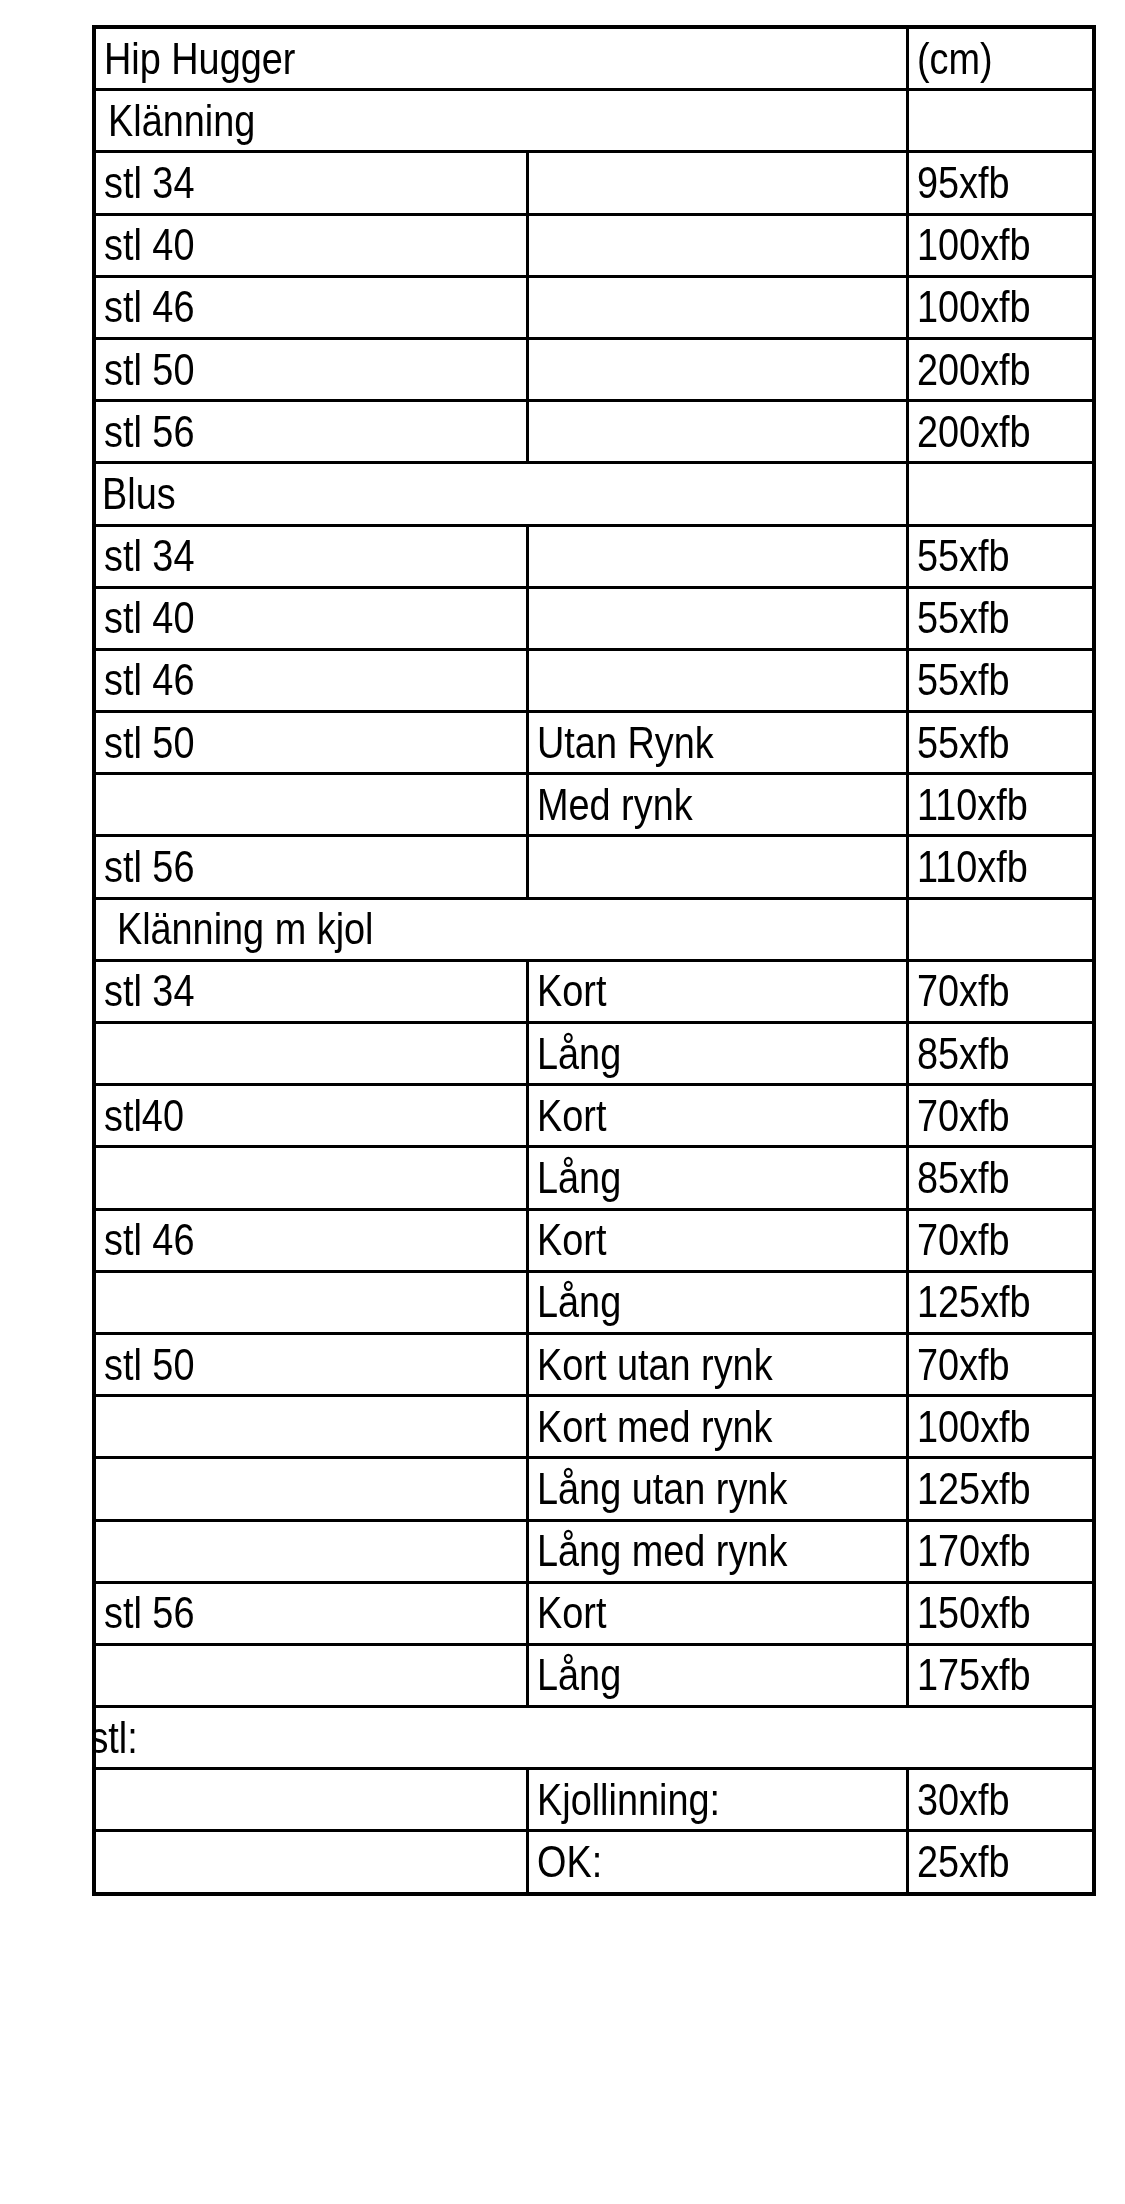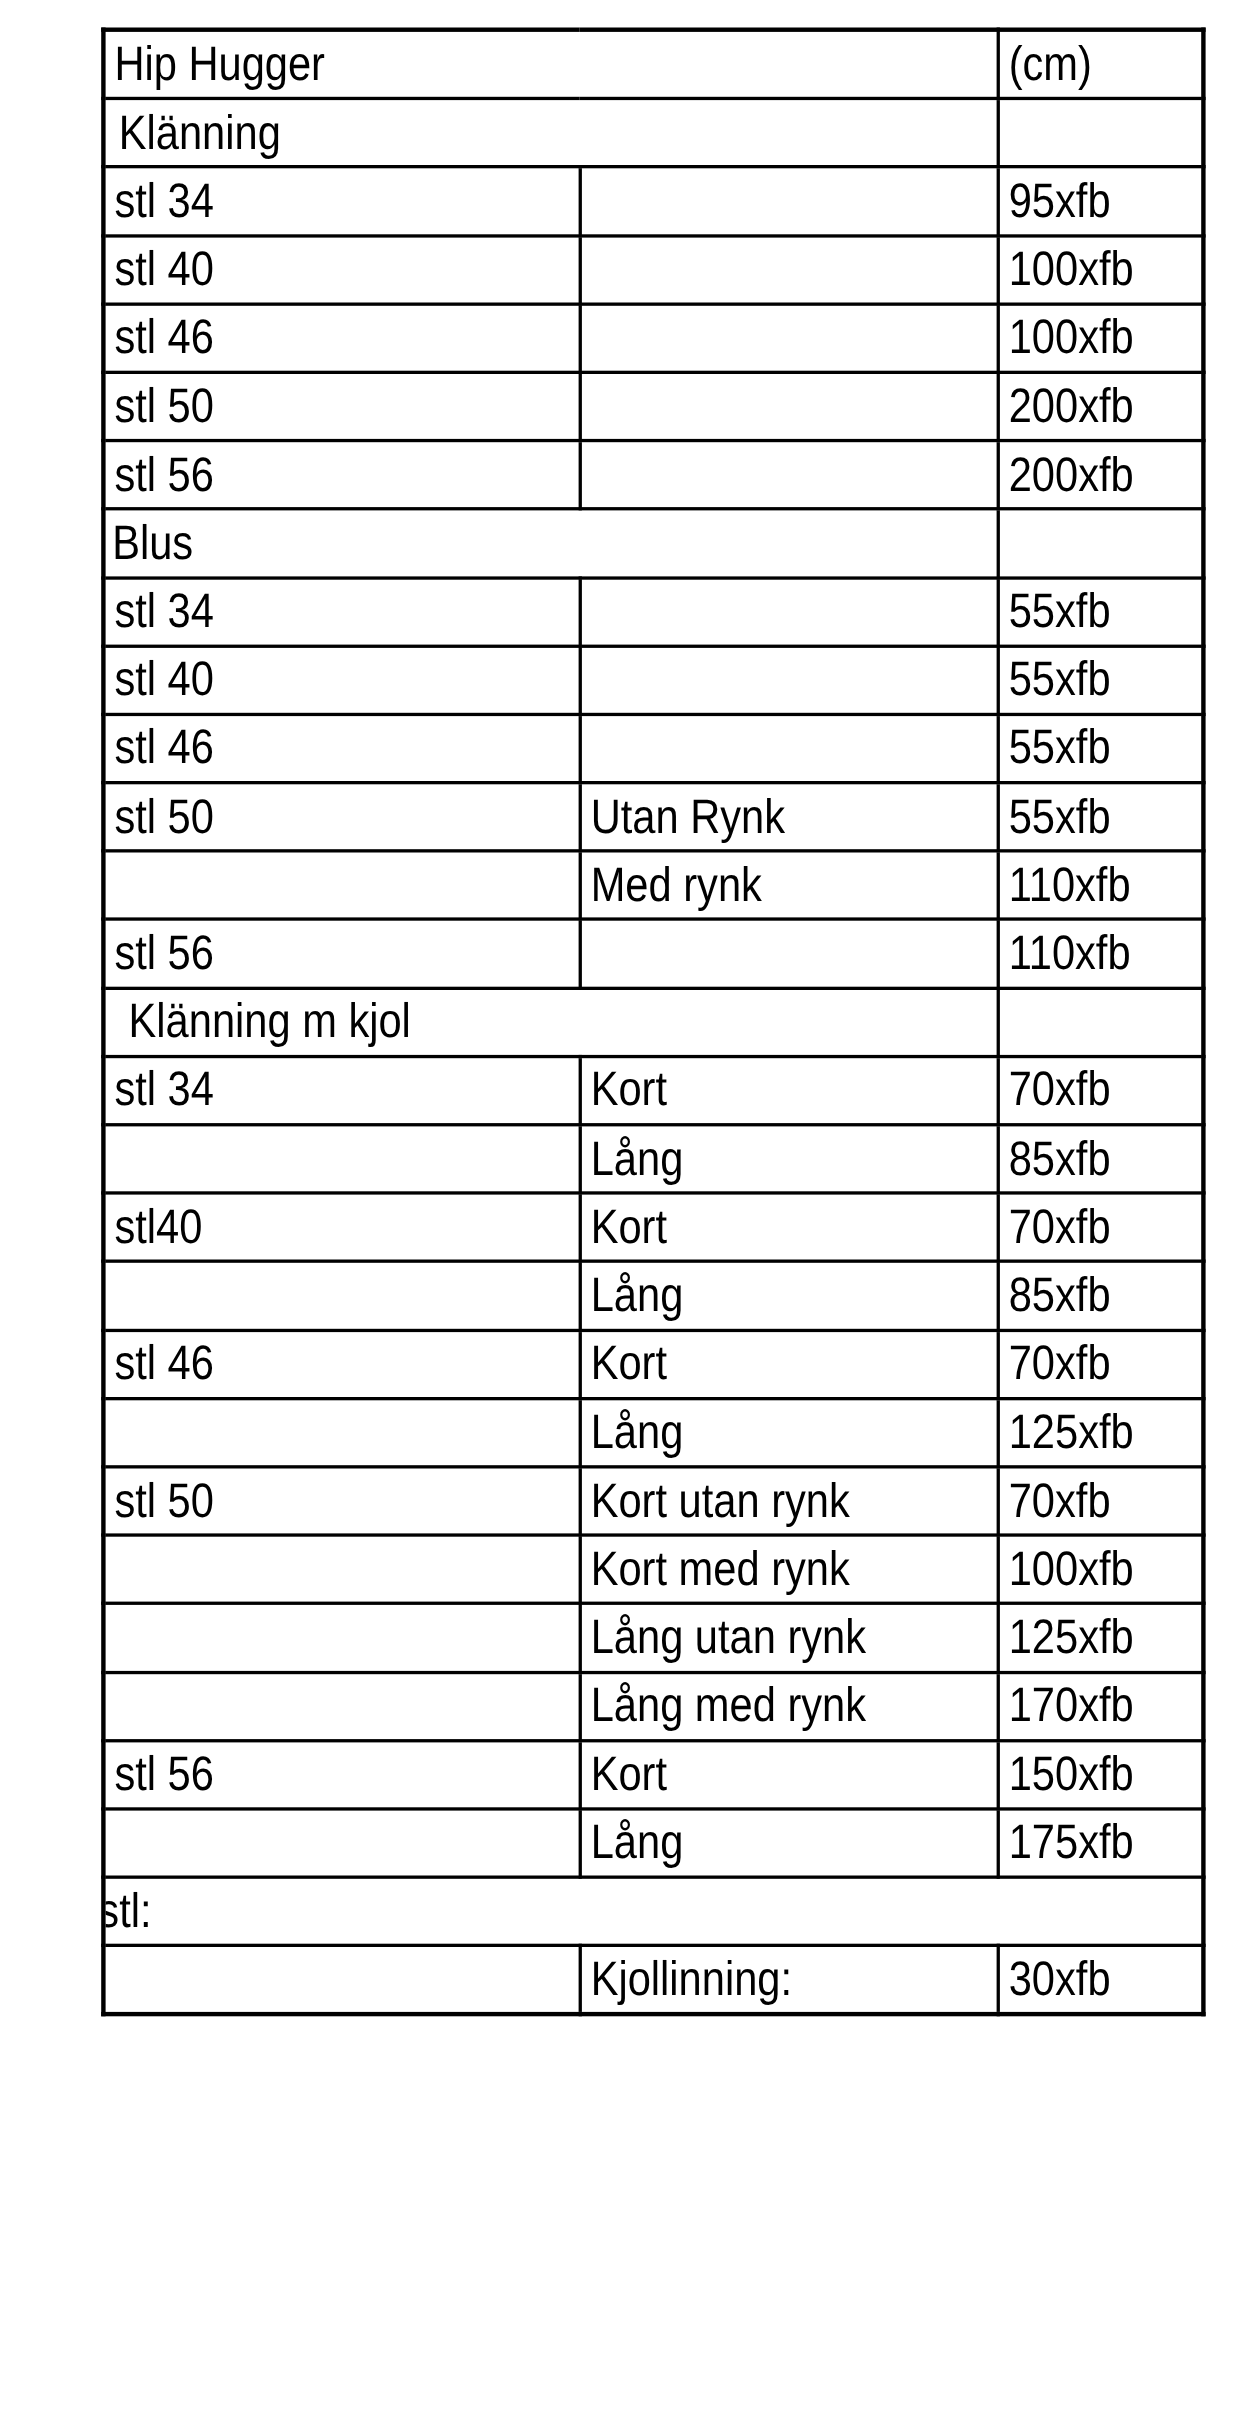--- a/index.html
+++ b/index.html
@@ -162,14 +162,19 @@
         <td><span>175xfb</span></td>
       </tr>
       <tr>
         <td colspan="3" class="center"><span style="transform:translateX(-197px) scaleX(0.86)">I samtliga stl:</span></td>
       </tr>
       <tr>
         <td><span></span></td>
         <td><span>Kjollinning:</span></td>
         <td><span>30xfb</span></td>
       </tr>
+      <tr>
+        <td><span></span></td>
+        <td><span>OK:</span></td>
+        <td><span>25xfb</span></td>
+      </tr>
     </tbody>
 </table>
 
 </body></html>

